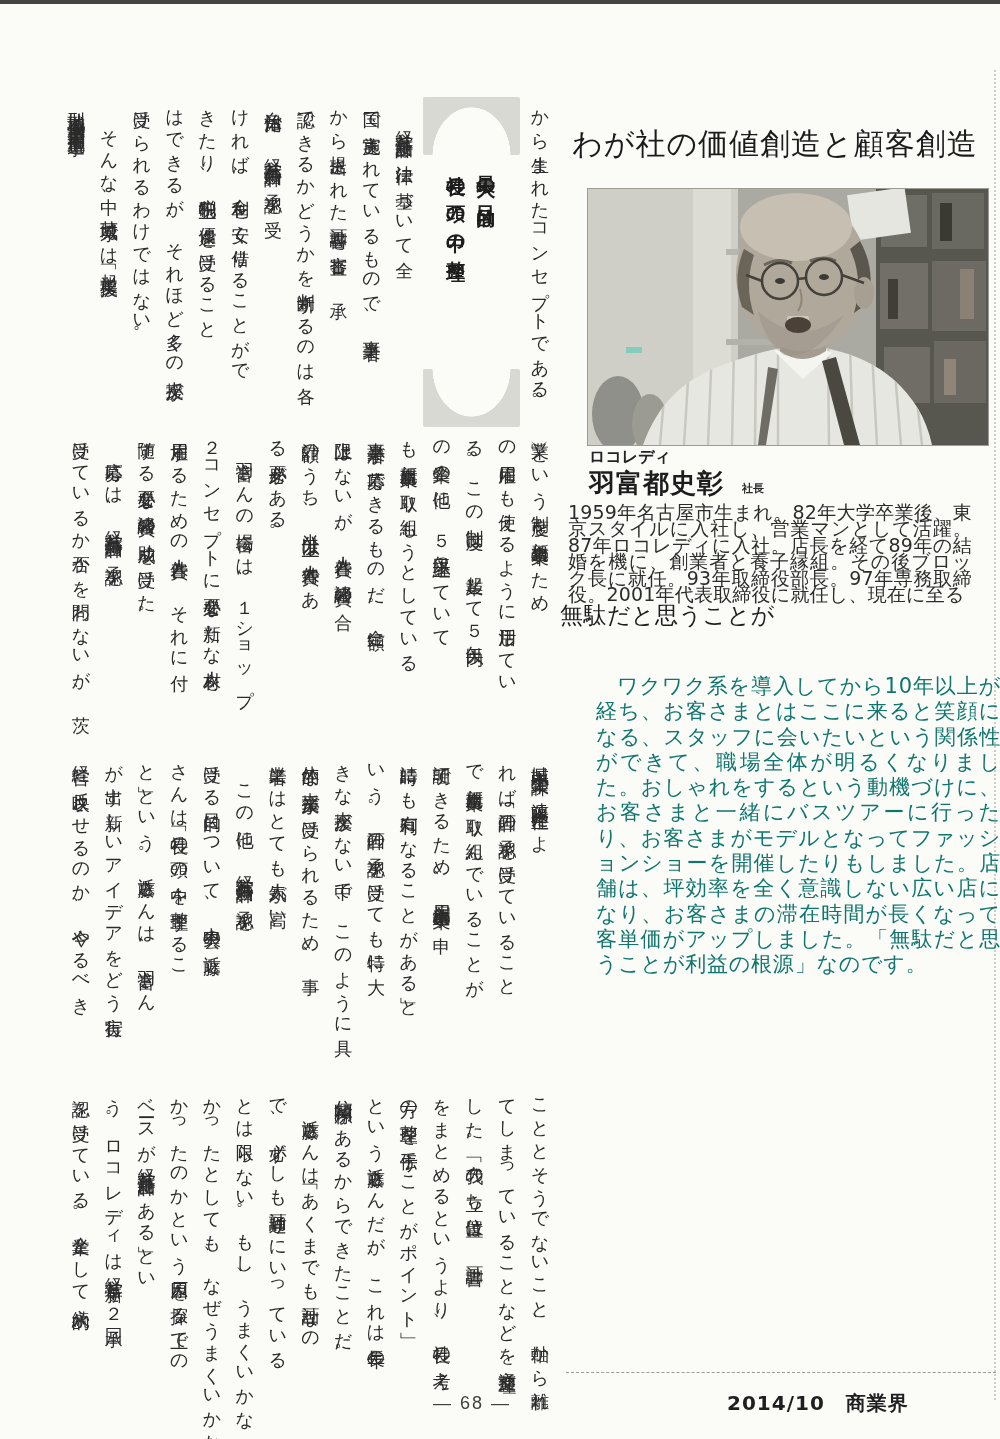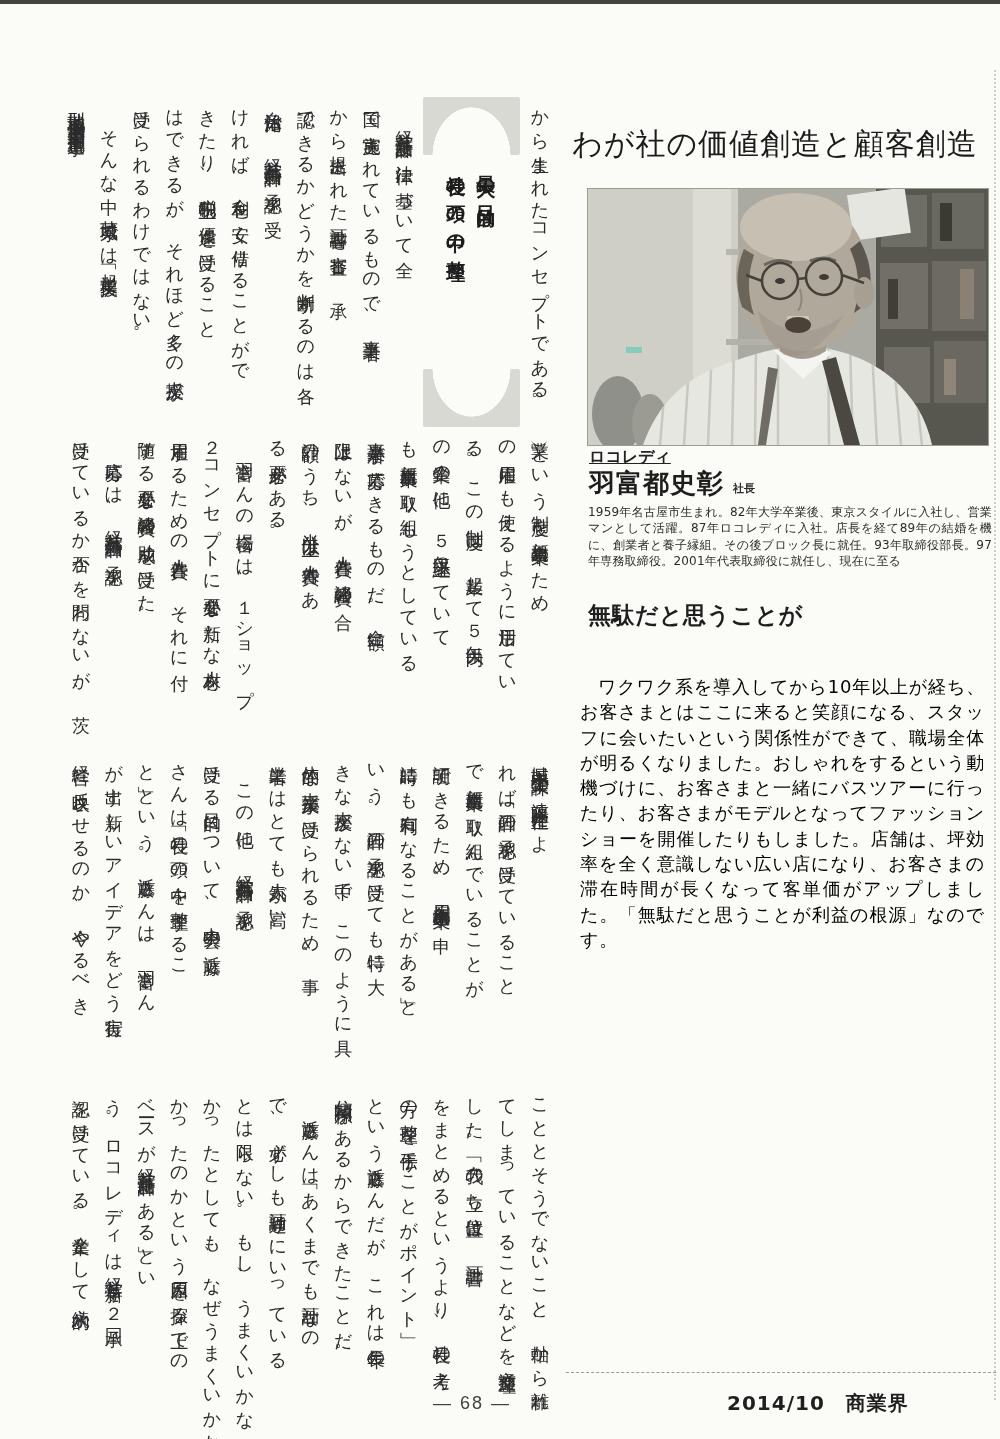--- a/index.html
+++ b/index.html
@@ -31,30 +31,30 @@
     font-family:"DejaVu Sans","Liberation Sans",sans-serif;
     font-weight:bold;font-size:19px;line-height:30px;letter-spacing:3px;color:#1d1d1d;white-space:nowrap;
   }
 
   
   .headline{position:absolute;left:572px;top:124px;width:424px;
     font-weight:normal;font-size:30px;letter-spacing:1px;color:#1b1b1b;}
   .photo-frame{position:absolute;left:587px;top:188px;width:400px;height:256px;
     border:1px solid #9c9c95;background:#c3c3bc;}
   .photo-frame svg{display:block;width:100%;height:100%;}
-  .cap-company{position:absolute;left:589px;top:447px;font-weight:bold;font-size:16px;color:#222;text-decoration:underline;}
-  .cap-name-row{position:absolute;left:589px;top:466px;display:flex;align-items:baseline;gap:9px;}
+  .cap-company{position:absolute;left:589px;top:447px;font-weight:bold;font-size:16px;color:#222;}
+  .cap-name-row{position:absolute;left:589px;top:466px;display:flex;align-items:baseline;gap:18px;}
   .cap-name{font-weight:bold;font-size:26px;letter-spacing:1px;color:#1d1d1d;}
   .cap-title{font-weight:bold;font-size:11px;color:#2a2a2a;}
-  .bio{position:absolute;left:588px;top:504px;width:404px;
-    font-size:12px;line-height:16.4px;letter-spacing:.2px;color:#2c2c2c;text-align:justify;}
-  .subhead{position:absolute;left:588px;top:599px;width:410px;
-    font-weight:bold;font-size:23px;line-height:32px;letter-spacing:.5px;color:#1e1e1e;}
-  .body-text{position:absolute;left:580px;top:674px;width:405px;
-    font-size:18px;line-height:25.3px;letter-spacing:.8px;color:#000000;text-align:justify;}
+  .bio{position:absolute;left:568px;top:504px;width:404px;
+    font-size:19px;line-height:16.4px;letter-spacing:.2px;color:#2c2c2c;text-align:justify;}
+  .subhead{position:absolute;left:560px;top:599px;width:410px;
+    font-weight:normal;font-size:23px;line-height:32px;letter-spacing:.5px;color:#1e1e1e;}
+  .body-text{position:absolute;left:596px;top:674px;width:405px;
+    font-size:21px;line-height:25.3px;letter-spacing:.8px;color:#0f766e;text-align:justify;}
   .para{margin:0;text-indent:1em;}
   .rule-dashed{position:absolute;left:566px;top:1372px;width:430px;border-top:1px dashed #9b9b94;}
   .issue{position:absolute;left:727px;top:1390px;font-weight:bold;font-size:20px;letter-spacing:1px;color:#1f1f1f;}
   .pagenum{position:absolute;left:433px;top:1393px;
     font-family:Liberation Sans, sans-serif;font-size:18px;letter-spacing:2px;color:#404040;}
 </style>
 </head>
 <body>
 
 <div class="page">

